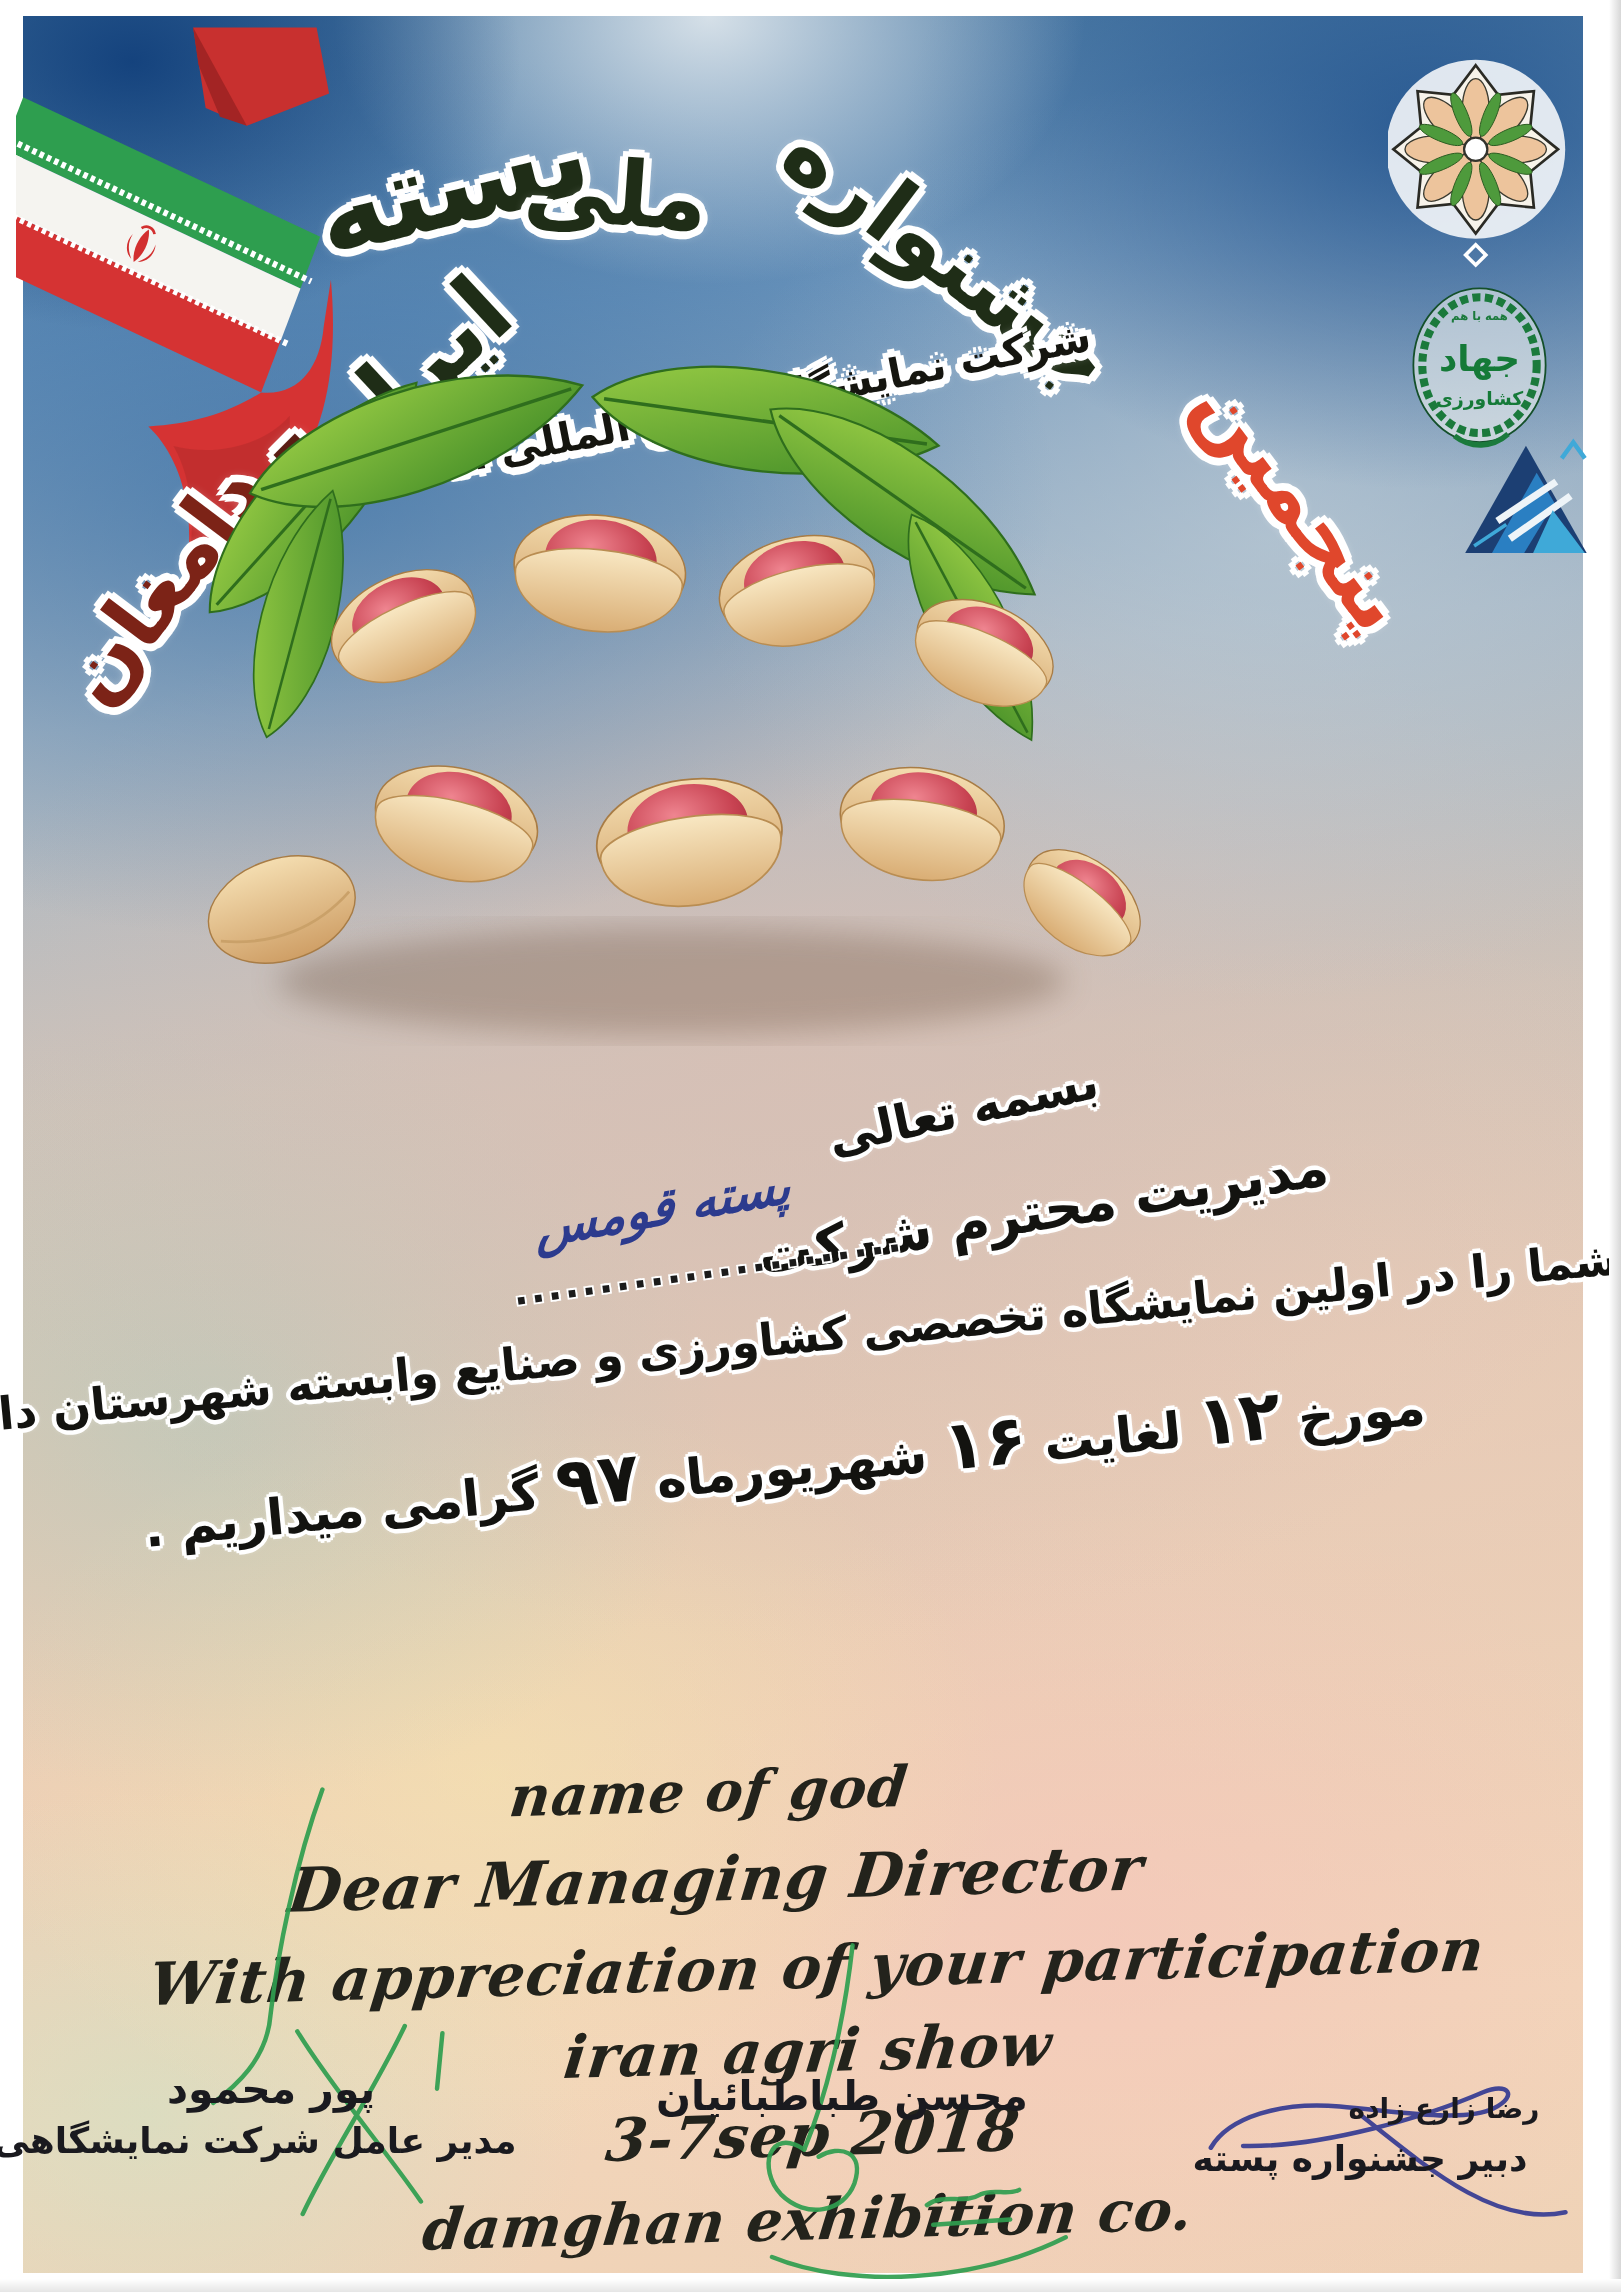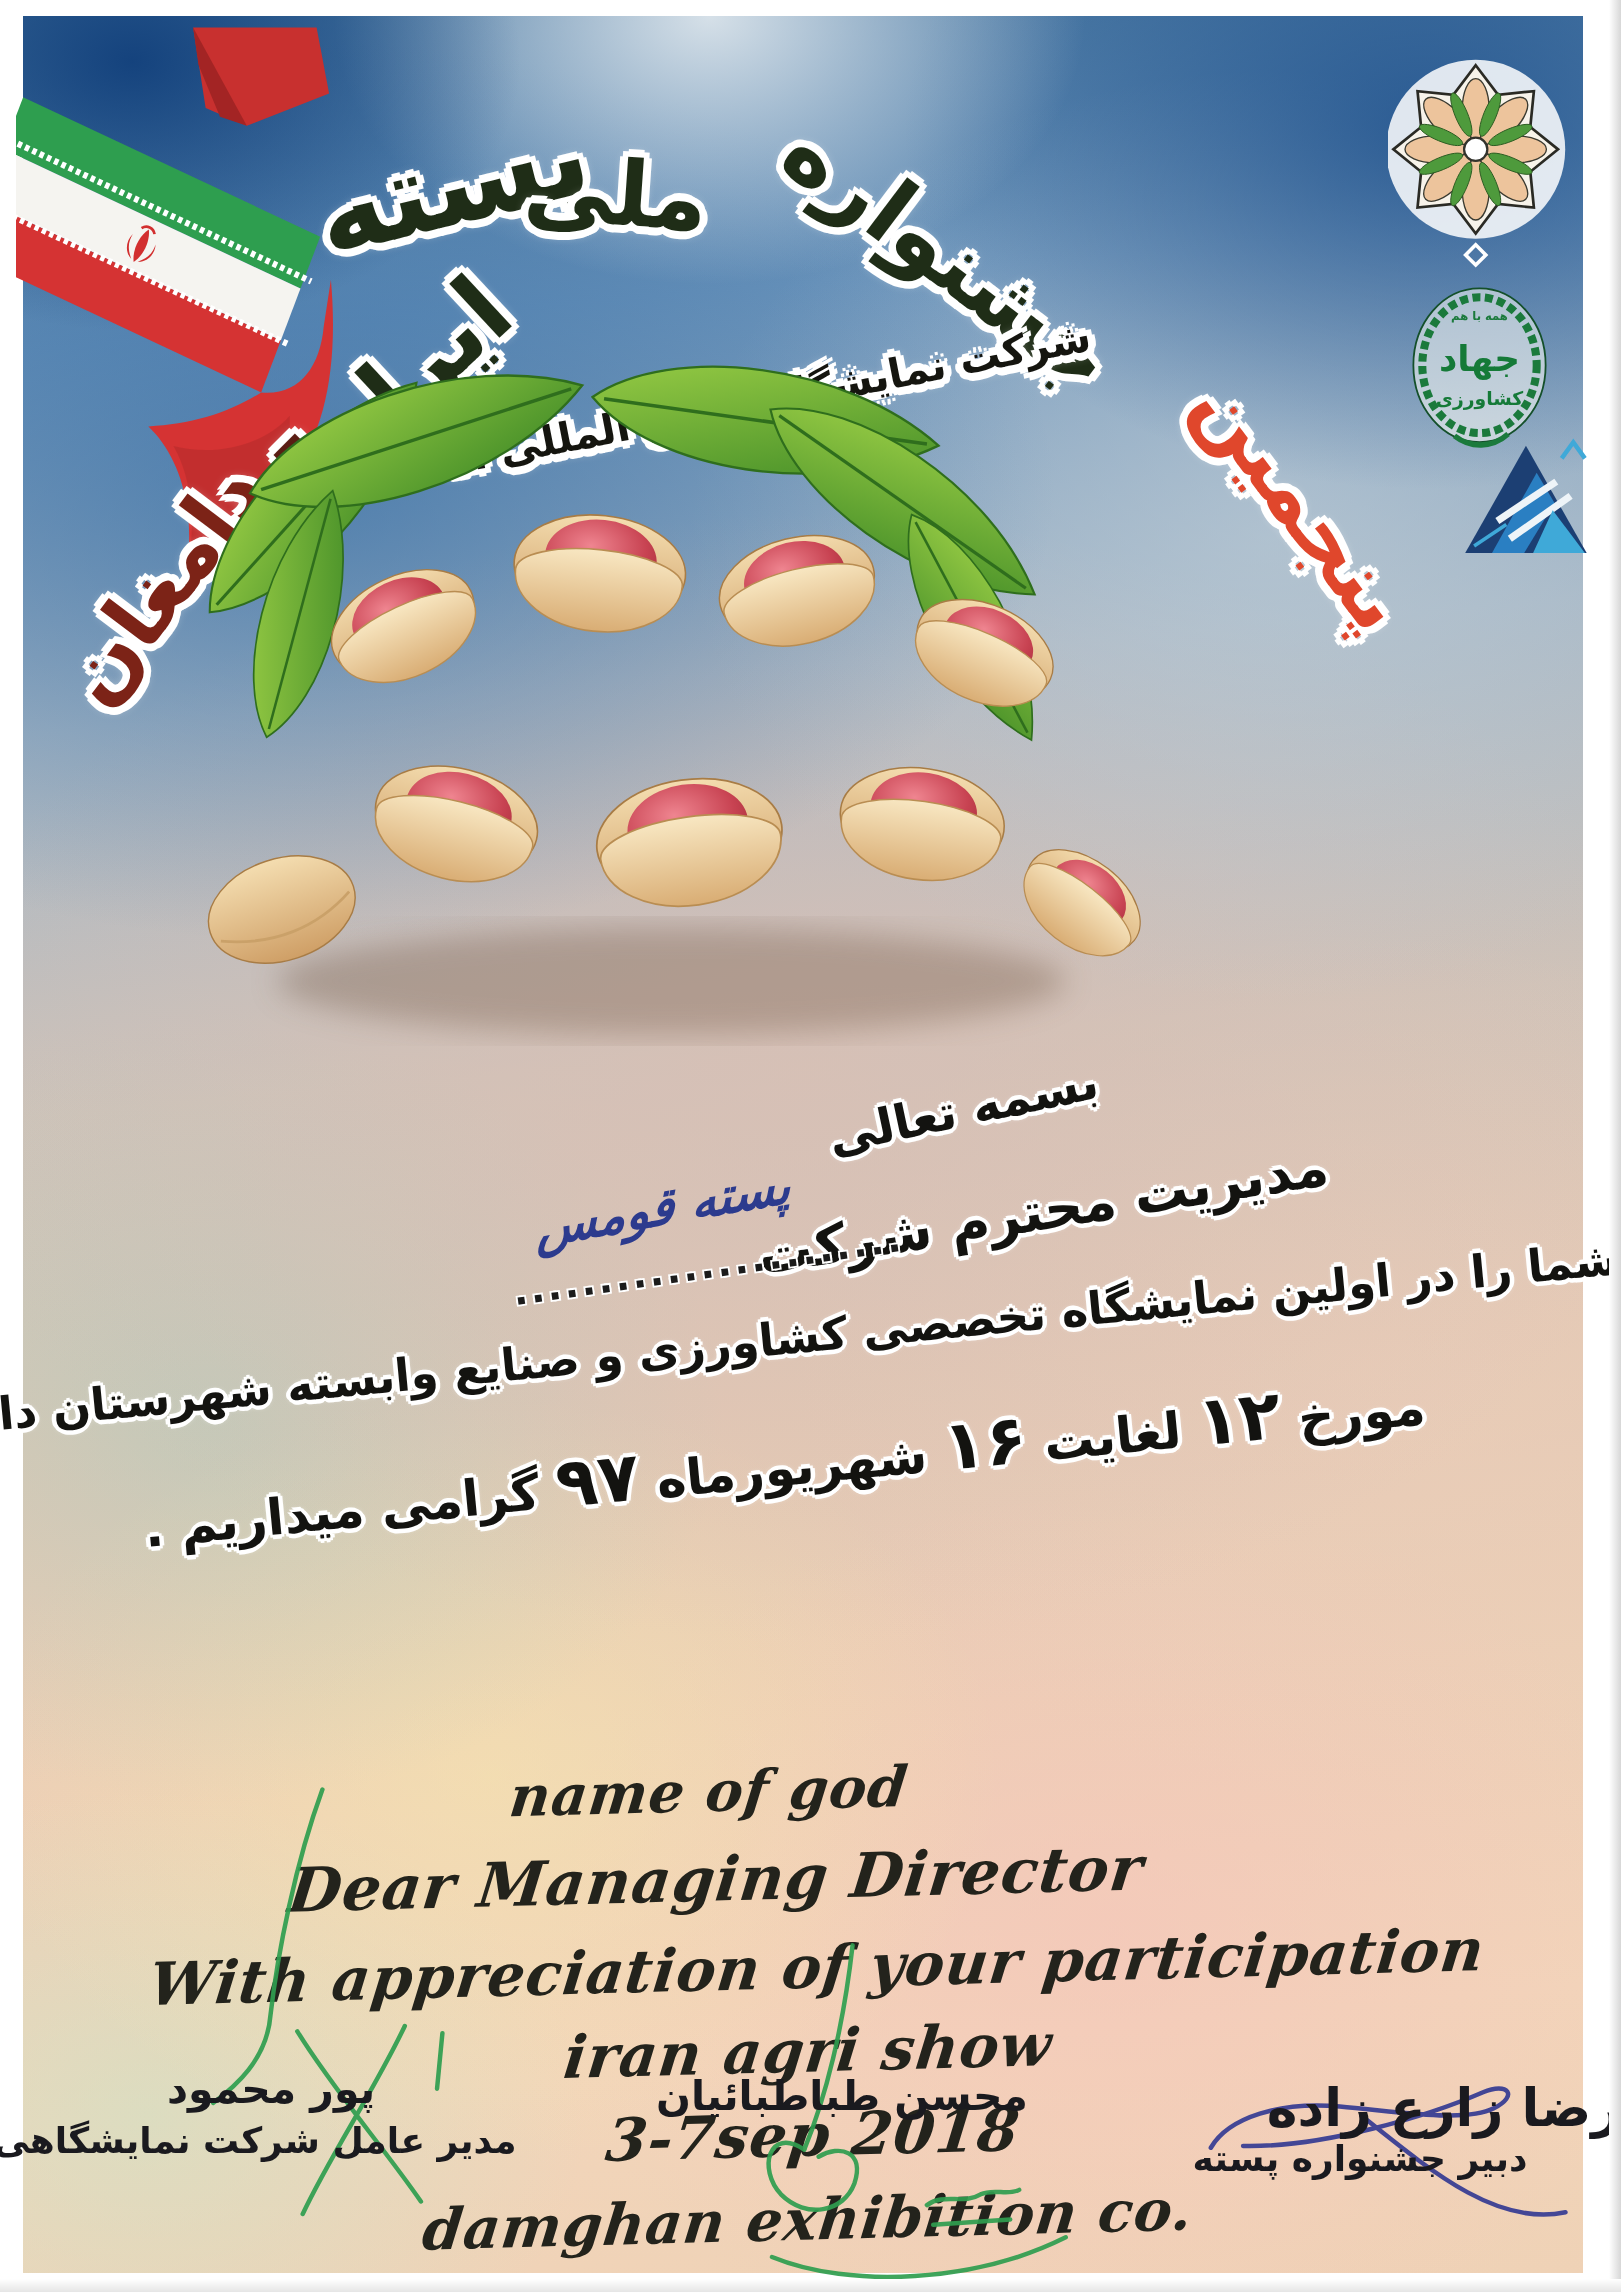--- a/index.html
+++ b/index.html
@@ -306,19 +306,19 @@
       <path d="M1352,2398 C1372,2364 1430,2346 1496,2352 C1566,2358 1636,2370 1668,2354 C1696,2340 1684,2324 1656,2336 C1596,2362 1478,2398 1388,2396"></path>
       <path d="M1520,2362 C1600,2426 1672,2486 1748,2470"></path>
     </g>
   </svg>
 
   <span class="sig-line" style="left:271px;top:2089px;transform:translate(-50%,-50%);font-size:41px;">پور محمود</span>
   <span class="sig-line" style="left:229px;top:2140px;transform:translate(-50%,-50%);font-size:36px;">مدیر عامل شرکت نمایشگاهی آتا</span>
 
   <span class="sig-line" style="left:842px;top:2096px;transform:translate(-50%,-50%);font-size:41px;">محسن طباطبائیان</span>
 
-  <span class="sig-line" style="left:1444px;top:2108px;transform:translate(-50%,-50%);font-size:52px;">رضا زارع زاده</span>
+  <span class="sig-line" style="left:1444px;top:2108px;transform:translate(-50%,-50%);font-size:28px;">رضا زارع زاده</span>
   <span class="sig-line" style="left:1360px;top:2158px;transform:translate(-50%,-50%);font-size:36px;">دبیر جشنواره پسته</span>
 
   <div class="edge-r"></div>
   <div class="edge-b"></div>
 </div>
 
 
 </body></html>

